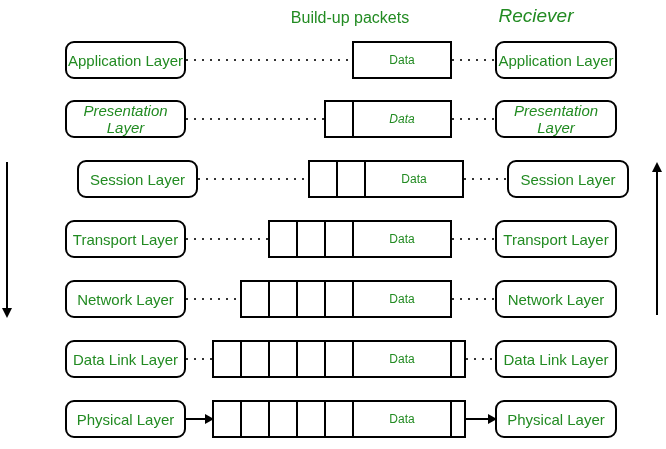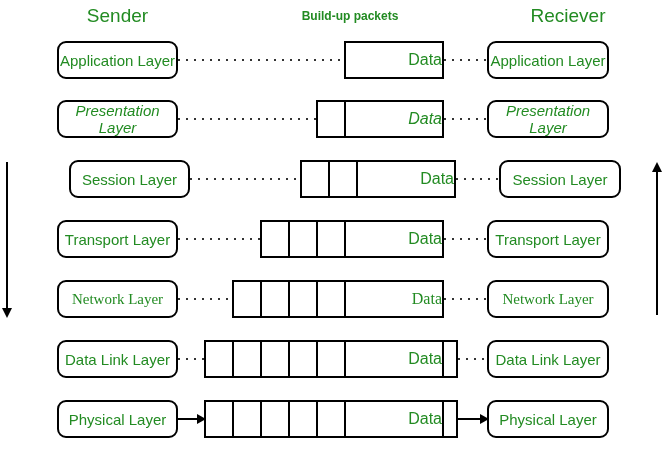--- a/index.html
+++ b/index.html
@@ -13,26 +13,26 @@
     --green: #228B22;
     --line: #000000;
     --dot: #333333;
   }
   .title {
     position: absolute;
     color: var(--green);
     text-align: center;
   }
   .title.big { font-size: 19px; font-weight: 400; top: 5px; }
-  .title.small { font-size: 12px; font-weight: 700; top: 9px; }
+  .title.small { font-size: 16px; font-weight: 400; top: 9px; }
   #sender-title { left: 57px; width: 121px; }
   #packets-title { left: 280px; width: 140px; }
-  #receiver-title { left: 507px; width: 122px; }
-
-  .row { position: absolute; left: 0; width: 626px; height: 38px; }
+  #receiver-title { left: 475px; width: 122px; font-style: italic; }
+
+  .row { position: absolute; left: 8px; width: 626px; height: 38px; }
 
   .layer-box {
     position: absolute;
     top: 0;
     height: 38px;
     box-sizing: border-box;
     border: 2px solid var(--line);
     border-radius: 9px;
     background: #fff;
     display: flex;
@@ -54,23 +54,23 @@
     background: #fff;
     display: flex;
   }
   .cell { box-sizing: border-box; height: 100%; }
   .cell:not(:last-child) { border-right: 2px solid var(--line); }
   .cell.header { flex: 0 0 28px; }
   .cell.data {
     flex: 1 1 auto;
     display: flex;
     align-items: center;
-    justify-content: flex-end;
+    justify-content: center;
     color: var(--green);
-    font-size: 16px;
+    font-size: 12px;
   }
   .cell.trailer { flex: 0 0 12px; }
 
   .connector { position: absolute; top: 18px; height: 2px; }
   .connector.dotted {
     background-image: repeating-linear-gradient(to right, var(--dot) 0 2px, transparent 2px 8px);
   }
   .connector.arrow { background: var(--line); }
   .connector.arrow::after {
     content: "";
@@ -98,21 +98,20 @@
   #left-flow-line  { left: 6px;  top: 162px; height: 147px; }
   #left-flow-head  { left: 2px;  top: 308px; }
   #right-flow-line { left: 656px; top: 171px; height: 144px; }
   #right-flow-head { left: 652px; top: 162px; }
 </style>
 </head>
 <body>
 
 <div class="stage" id="stage" style="--green: #228B22; --line: #000000; --dot: #333333;">
 
-  <div class="title big" id="sender-title">Sender</div>
   <div class="title small" id="packets-title">Build-up packets</div>
   <div class="title big" id="receiver-title">Reciever</div>
 
   <div id="rows">
       <div class="row" style="top: 41px;">
     <div class="layer-box left" style="left: 57px; width: 121px;">
       <span>Application Layer</span>
     </div>
     <div class="connector conn-left dotted" style="left: 178px; width: 166px;"></div>
     <div class="packet" style="left: 344px; width: 100px;">
@@ -171,21 +170,21 @@
           <div class="cell header"></div>
           <div class="cell data">
             <span>Data</span>
           </div>
         </div>
     <div class="connector conn-right dotted" style="left: 444px; width: 43px;"></div>
     <div class="layer-box right" style="left: 487px; width: 122px;">
       <span>Transport Layer</span>
     </div>
   </div>
-      <div class="row" style="top: 280px; font-family: Liberation Serif, serif;">
+      <div class="row" style="top: 280px;">
     <div class="layer-box left" style="left: 57px; width: 121px;">
       <span>Network Layer</span>
     </div>
     <div class="connector conn-left dotted" style="left: 178px; width: 54px;"></div>
     <div class="packet" style="left: 232px; width: 212px;">
           <div class="cell header"></div>
           <div class="cell header"></div>
           <div class="cell header"></div>
           <div class="cell header"></div>
           <div class="cell data">

